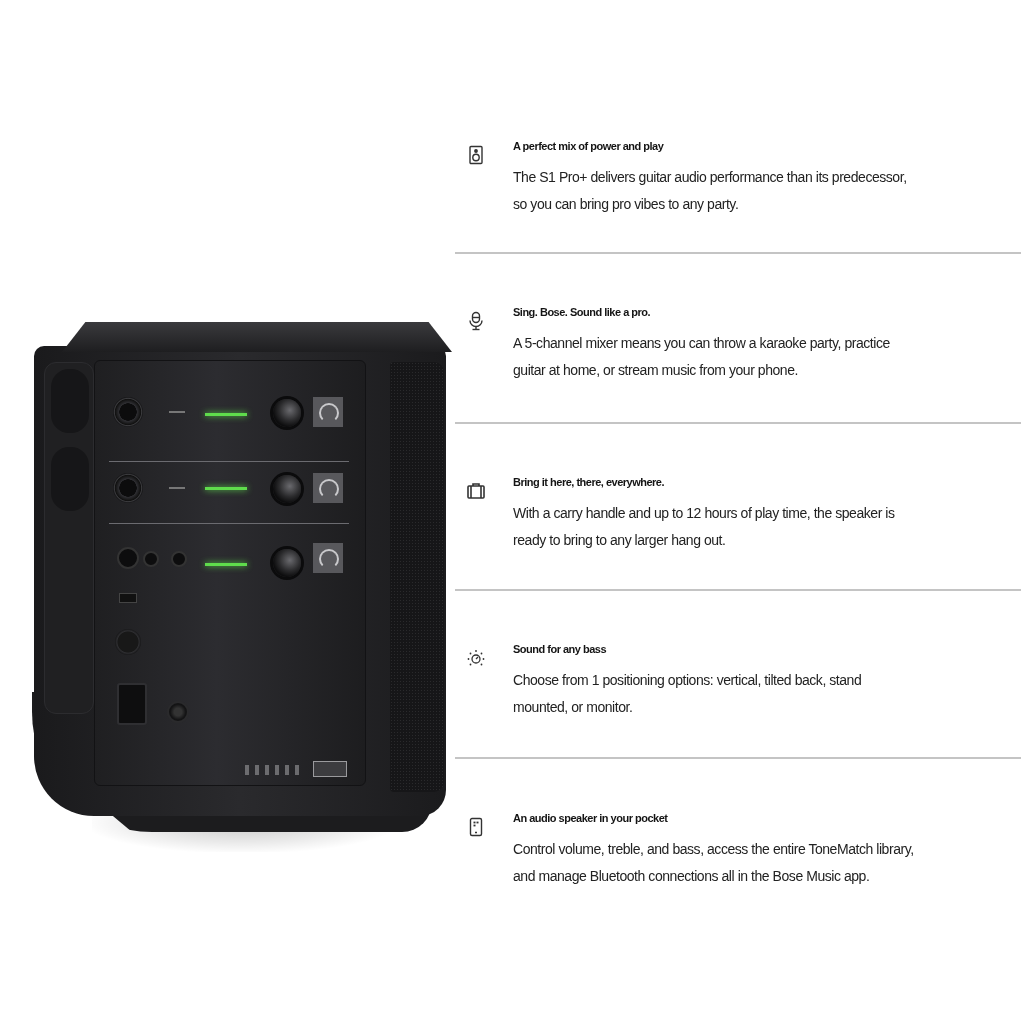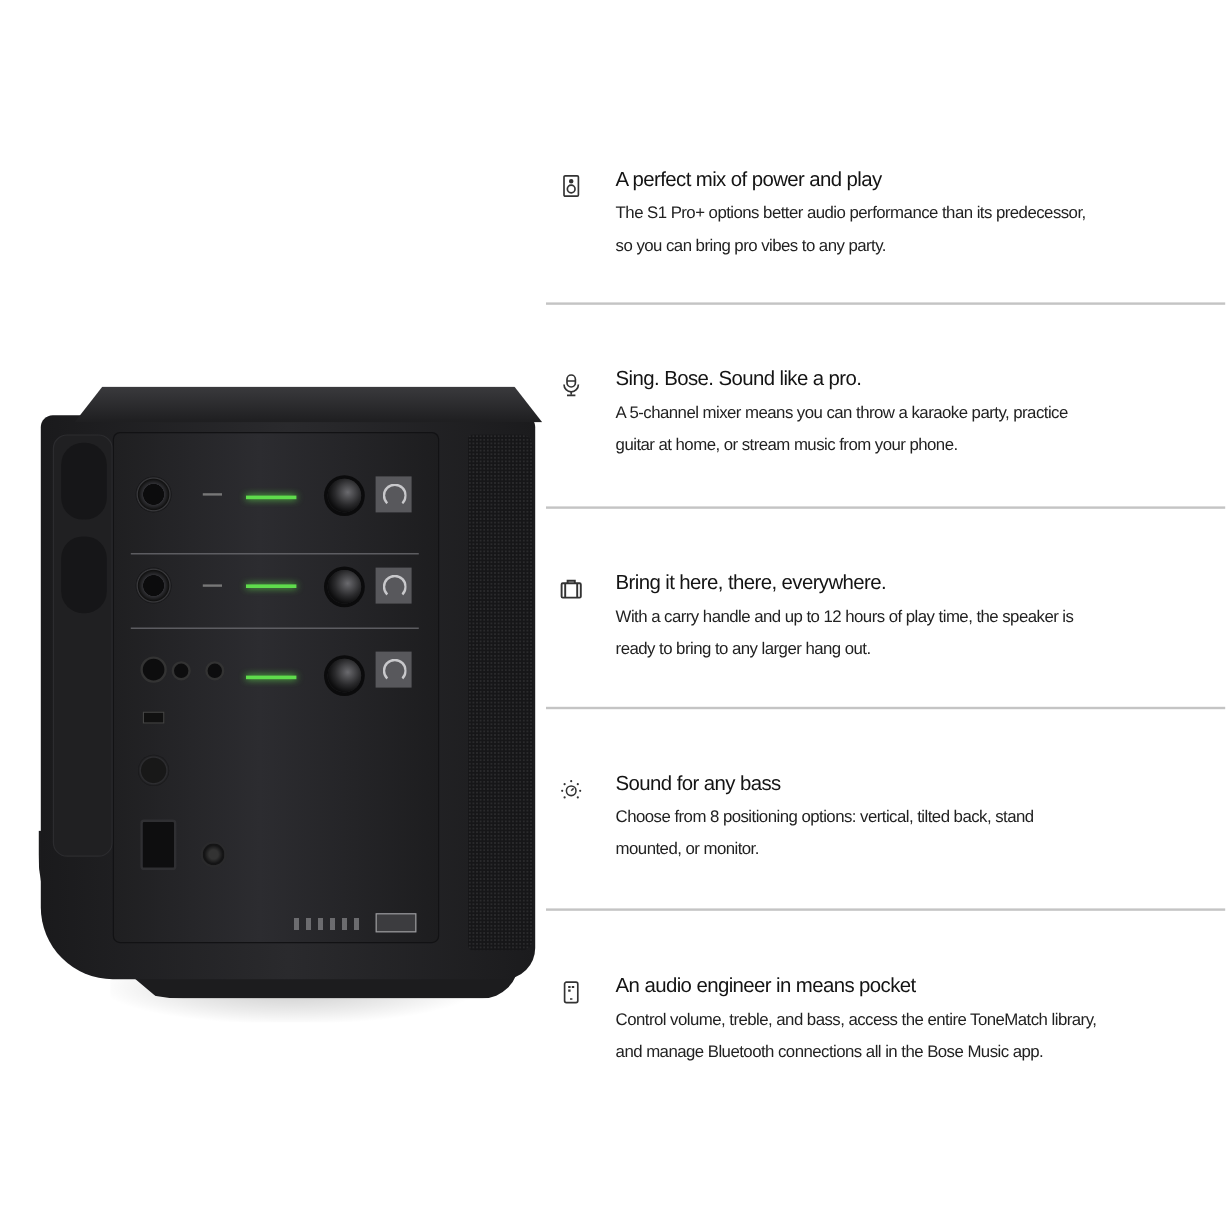--- a/index.html
+++ b/index.html
@@ -77,21 +77,21 @@
 
     
     .features { position: absolute; left: 455px; top: 0; width: 566px; height: 1024px; }
     .feature { position: absolute; left: 0; width: 566px; }
     .feature-icon {
       position: absolute; left: 10px; top: 4px; width: 22px; height: 22px;
       display: flex; align-items: center; justify-content: center;
     }
     .feature-icon svg { width: 20px; height: 20px; }
     .feature-title {
-      position: absolute; left: 58px; top: 0; font-size: 17px; font-weight: normal; letter-spacing: -0.5px;
+      position: absolute; left: 58px; top: 0; font-size: 11px; font-weight: bold; letter-spacing: -0.5px;
       color: #141414; white-space: nowrap;
     }
     .feature-desc {
       position: absolute; left: 58px; top: 24px; width: 508px; font-size: 14px; line-height: 26.5px;
       letter-spacing: -0.45px; color: #222; white-space: pre-line;
     }
     .divider { position: absolute; left: 0; width: 566px; height: 2px; background: #c4c4c4; }
   </style>
 </head>
 <body>
@@ -145,21 +145,21 @@
 
   <div class="feature" style="top:140px">
     <span class="feature-icon">
       <svg viewBox="0 0 20 20" fill="none" stroke="#333" stroke-width="1.4">
         <rect x="4" y="1.5" width="12" height="17" rx="1"></rect>
         <circle cx="10" cy="6" r="1.2" fill="#333"></circle>
         <circle cx="10" cy="12.5" r="3.2"></circle>
       </svg>
     </span>
     <div class="feature-title">A perfect mix of power and play</div>
-    <div class="feature-desc">The S1 Pro+ options better audio performance than its predecessor,
+    <div class="feature-desc">The S1 Pro+ delivers guitar audio performance than its predecessor,
 so you can bring pro vibes to any party.</div>
   </div>
   <div class="divider" style="top:252px"></div>
 
   <div class="feature" style="top:306px">
     <span class="feature-icon">
       <svg viewBox="0 0 20 20" fill="none" stroke="#333" stroke-width="1.4">
         <rect x="6.5" y="1.5" width="7" height="10" rx="3.5"></rect>
         <path d="M4 9.5 a6 6 0 0 0 12 0"></path>
         <line x1="10" y1="15.5" x2="10" y2="18"></line>
@@ -196,32 +196,32 @@
         <circle cx="10" cy="3" r="0.9" stroke="none"></circle>
         <circle cx="4.5" cy="5.5" r="0.9" stroke="none"></circle>
         <circle cx="15.5" cy="5.5" r="0.9" stroke="none"></circle>
         <circle cx="2.5" cy="11" r="0.9" stroke="none"></circle>
         <circle cx="17.5" cy="11" r="0.9" stroke="none"></circle>
         <circle cx="4.5" cy="16.5" r="0.9" stroke="none"></circle>
         <circle cx="15.5" cy="16.5" r="0.9" stroke="none"></circle>
       </svg>
     </span>
     <div class="feature-title">Sound for any bass</div>
-    <div class="feature-desc">Choose from 8 positioning options: vertical, tilted back, stand
+    <div class="feature-desc">Choose from 1 positioning options: vertical, tilted back, stand
 mounted, or monitor.</div>
   </div>
   <div class="divider" style="top:757px"></div>
 
   <div class="feature" style="top:812px">
     <span class="feature-icon">
       <svg viewBox="0 0 20 20" fill="none" stroke="#333" stroke-width="1.4">
         <rect x="4.5" y="1.5" width="11" height="17" rx="1.5"></rect>
         <line x1="7.5" y1="5.5" x2="9.5" y2="5.5" stroke-width="1.8"></line>
         <line x1="10.5" y1="5.5" x2="12.5" y2="5.5" stroke-width="1.8"></line>
         <line x1="7.5" y1="8.5" x2="9.5" y2="8.5" stroke-width="1.8"></line>
         <line x1="9" y1="15.5" x2="11" y2="15.5"></line>
       </svg>
     </span>
-    <div class="feature-title">An audio engineer in means pocket</div>
+    <div class="feature-title">An audio speaker in your pocket</div>
     <div class="feature-desc">Control volume, treble, and bass, access the entire ToneMatch library,
 and manage Bluetooth connections all in the Bose Music app.</div>
   </div>
 </div>
 
 </body></html>

